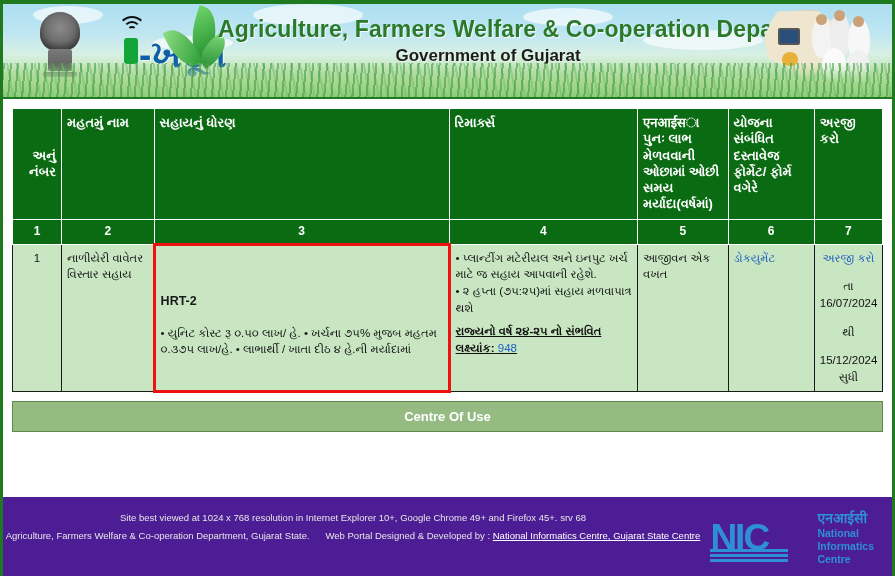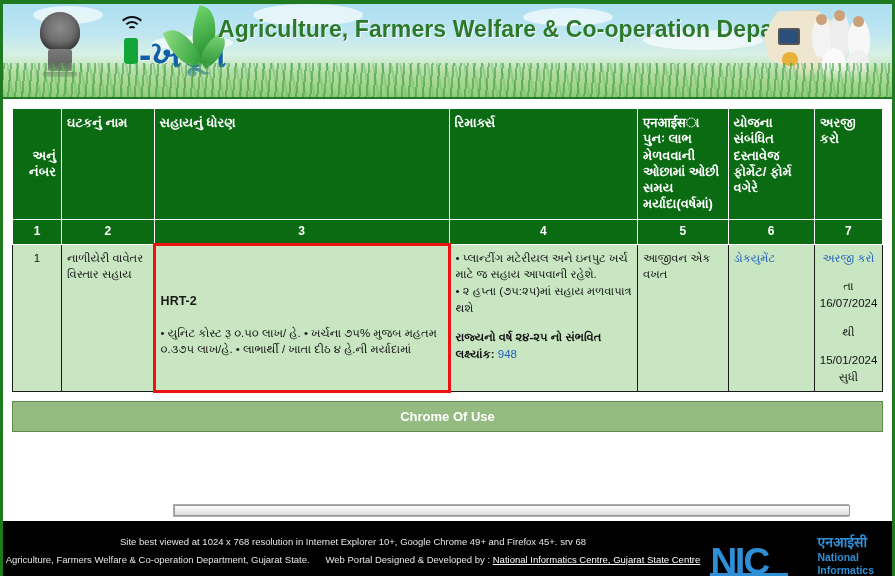--- a/index.html
+++ b/index.html
@@ -187,21 +187,21 @@
     background:#c8e6c2;
     color:#111;
     font-size:11.5px;
     padding:5px 5px;
     line-height:1.45;
   }
   td.c1 { text-align:center; font-size:11px; }
   td.c3 { border:3px solid #ee1111 !important; padding:10px 6px; }
   td.c3 .code { font-weight:bold; font-size:12.5px; color:#1a1a1a;margin-top:41px; }
   td.c3 .body { margin-top:15px; }
-  td.c4 .target { margin-top:13px; font-weight:bold; }
+  td.c4 .target { margin-top:7px; font-weight:bold;text-decoration:underline; }
   td.c4 .target .num { color:#1f5fbf; font-weight:normal; }
   td.c5 { font-size:11px; }
   td.c6 { text-align:left; }
   td.c7 { text-align:center; font-size:11.5px; }
   td.c7 .gap { display:block; height:12px; }
   .lnk { color:#1f5fbf; text-decoration:none; cursor:pointer; }
 
   
   .terms {
     margin:8px 9px 0 9px;
@@ -221,22 +221,22 @@
     background:#e9e9e9; border:1px solid #aeaeae;
   }
   .hscroll .thumb {
     position:absolute; left:0; top:0; width:676px; height:11px;
     background:linear-gradient(to bottom,#fdfdfd,#dcdcdc);
     border:1px solid #9a9a9a;
   }
 
   
   .footer {
-    position:absolute; left:0; right:0; bottom:0; height:55px;
-    background:#000000;
+    position:absolute; left:0; right:0; bottom:0; height:79px;
+    background:#4c1d95;
     color:#e6e6e6;
   }
   .footer .ftxt {
     position:absolute; left:0; top:12px; width:700px; text-align:center;
     font-size:9.5px; line-height:1.9;
   }
   .footer .ftxt .row2 { white-space:nowrap; }
   .footer .ftxt a { color:#ffffff; }
   .nic {
     position:absolute; right:18px; top:13px; display:flex; align-items:center; gap:7px;
@@ -282,20 +282,21 @@
       <div class="ibar"></div>
       <div class="kh">-ખેડૂત</div>
     </div>
 
     <div class="leaf l1"></div>
     <div class="leaf l2"></div>
     <div class="leaf l3"></div>
 
     <div class="banner-title">
       <div class="l1">Agriculture, Farmers Welfare &amp; Co-operation Department</div>
+      <div class="l2">Government of Gujarat</div>
     </div>
 
     <div class="photo">
       <div class="map"></div>
       <div class="mon"></div>
       <div class="pot"></div>
       <div class="ppl p1"></div>
       <div class="ppl p2"></div>
       <div class="ppl p3"></div>
       <div class="ppl p4"></div>
@@ -317,21 +318,21 @@
         <col style="width:87px">
         <col style="width:277px">
         <col style="width:177px">
         <col style="width:85px">
         <col style="width:81px">
         <col style="width:64px">
       </colgroup>
       <thead>
         <tr>
           <th class="ctr">અનું નંબર</th>
-          <th>ઘટકનું નામ</th>
+          <th>મહતમું નામ</th>
           <th>સહાયનું ધોરણ</th>
           <th>રિમાર્ક્સ</th>
           <th>एनआईसા પુનઃ લાભ મેળવવાની ઓછામાં ઓછી સમય મર્યાદા(વર્ષમાં)</th>
           <th>યોજના સંબંધિત દસ્તાવેજ ફોર્મેટ/ ફોર્મ વગેરે</th>
           <th>અરજી કરો</th>
         </tr>
         <tr class="numrow">
           <th>1</th>
           <th>2</th>
           <th>3</th>
@@ -362,29 +363,29 @@
             <span class="lnk">ડોકયુમેંટ</span>
           </td>
           <td class="c7">
             <span class="lnk">અરજી કરો</span>
             <span class="gap"></span>
             <div>તા</div>
             <div>16/07/2024</div>
             <span class="gap"></span>
             <div>થી</div>
             <span class="gap"></span>
-            <div>15/01/2024</div>
+            <div>15/12/2024</div>
             <div>સુધી</div>
           </td>
         </tr>
       </tbody>
     </table>
   </div>
 
-  <div class="terms">Chrome Of Use</div>
+  <div class="terms">Centre Of Use</div>
 
   <div class="hscroll">
     <div class="thumb"></div>
   </div>
 
   <div class="footer">
     <div class="ftxt">
       <div>Site best viewed at 1024 x 768 resolution in Internet Explorer 10+, Google Chrome 49+ and Firefox 45+. srv 68</div>
       <div class="row2">
         <span>Agriculture, Farmers Welfare &amp; Co-operation Department, Gujarat State.</span>

